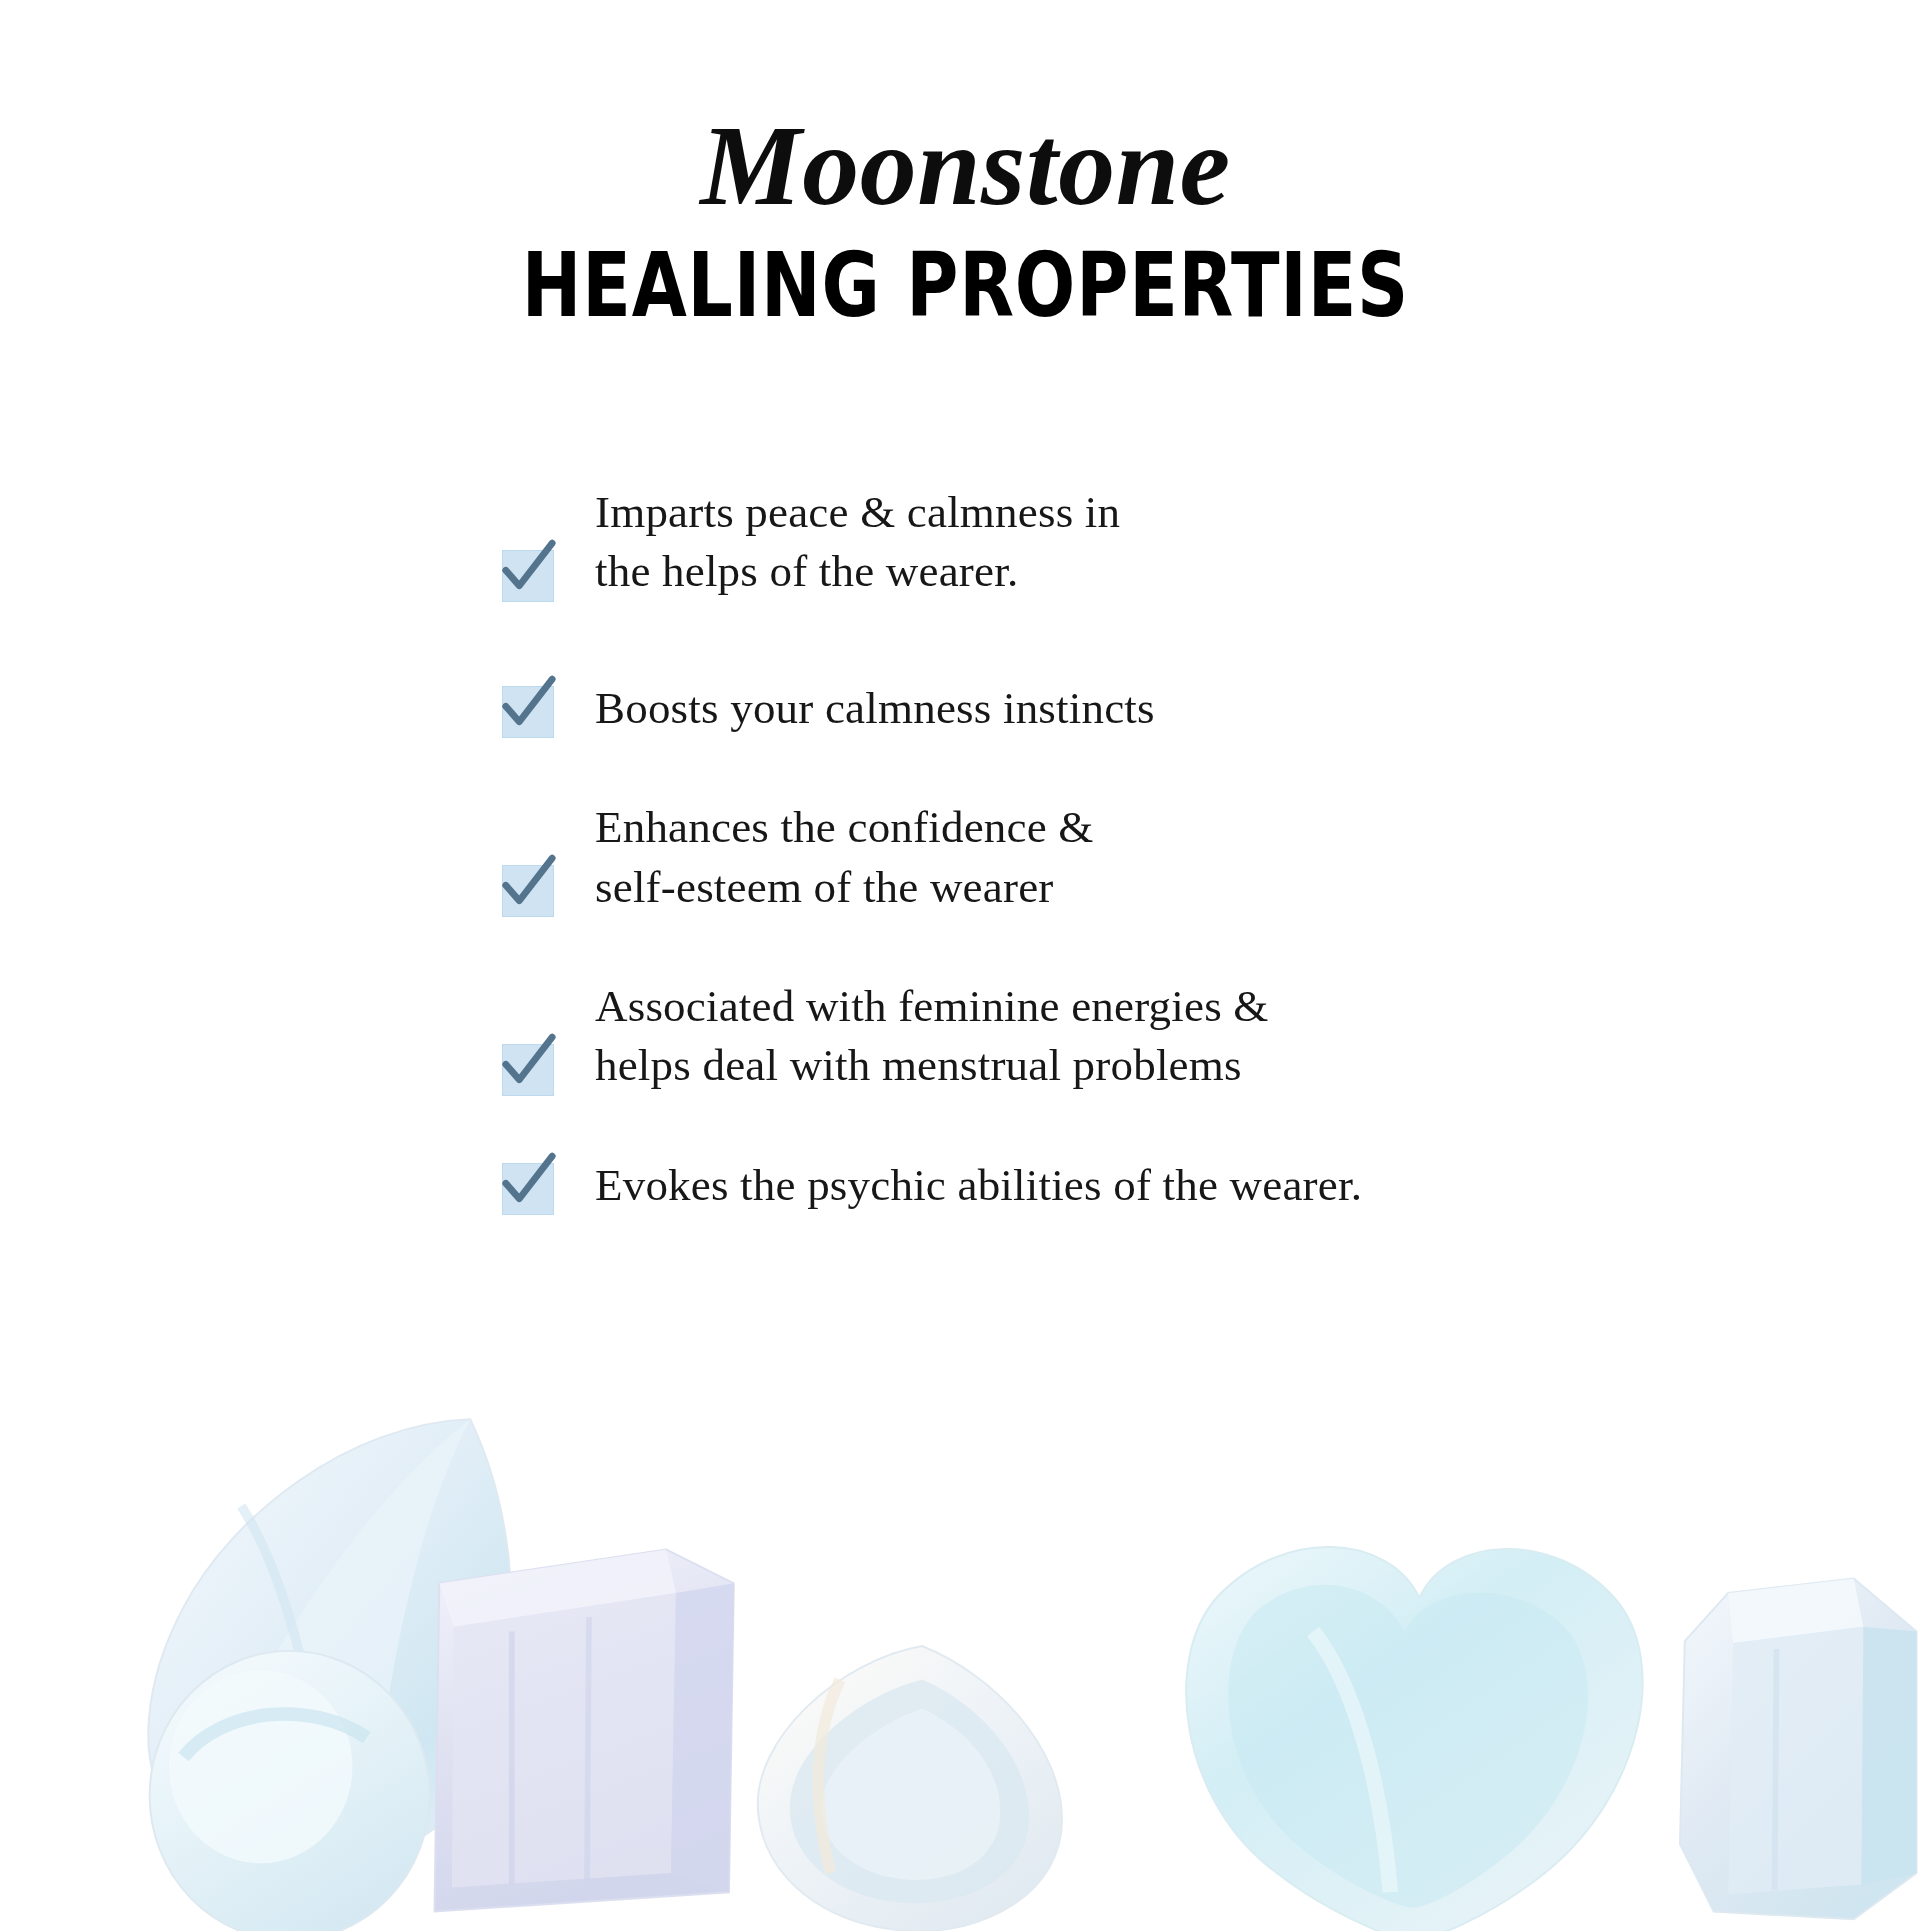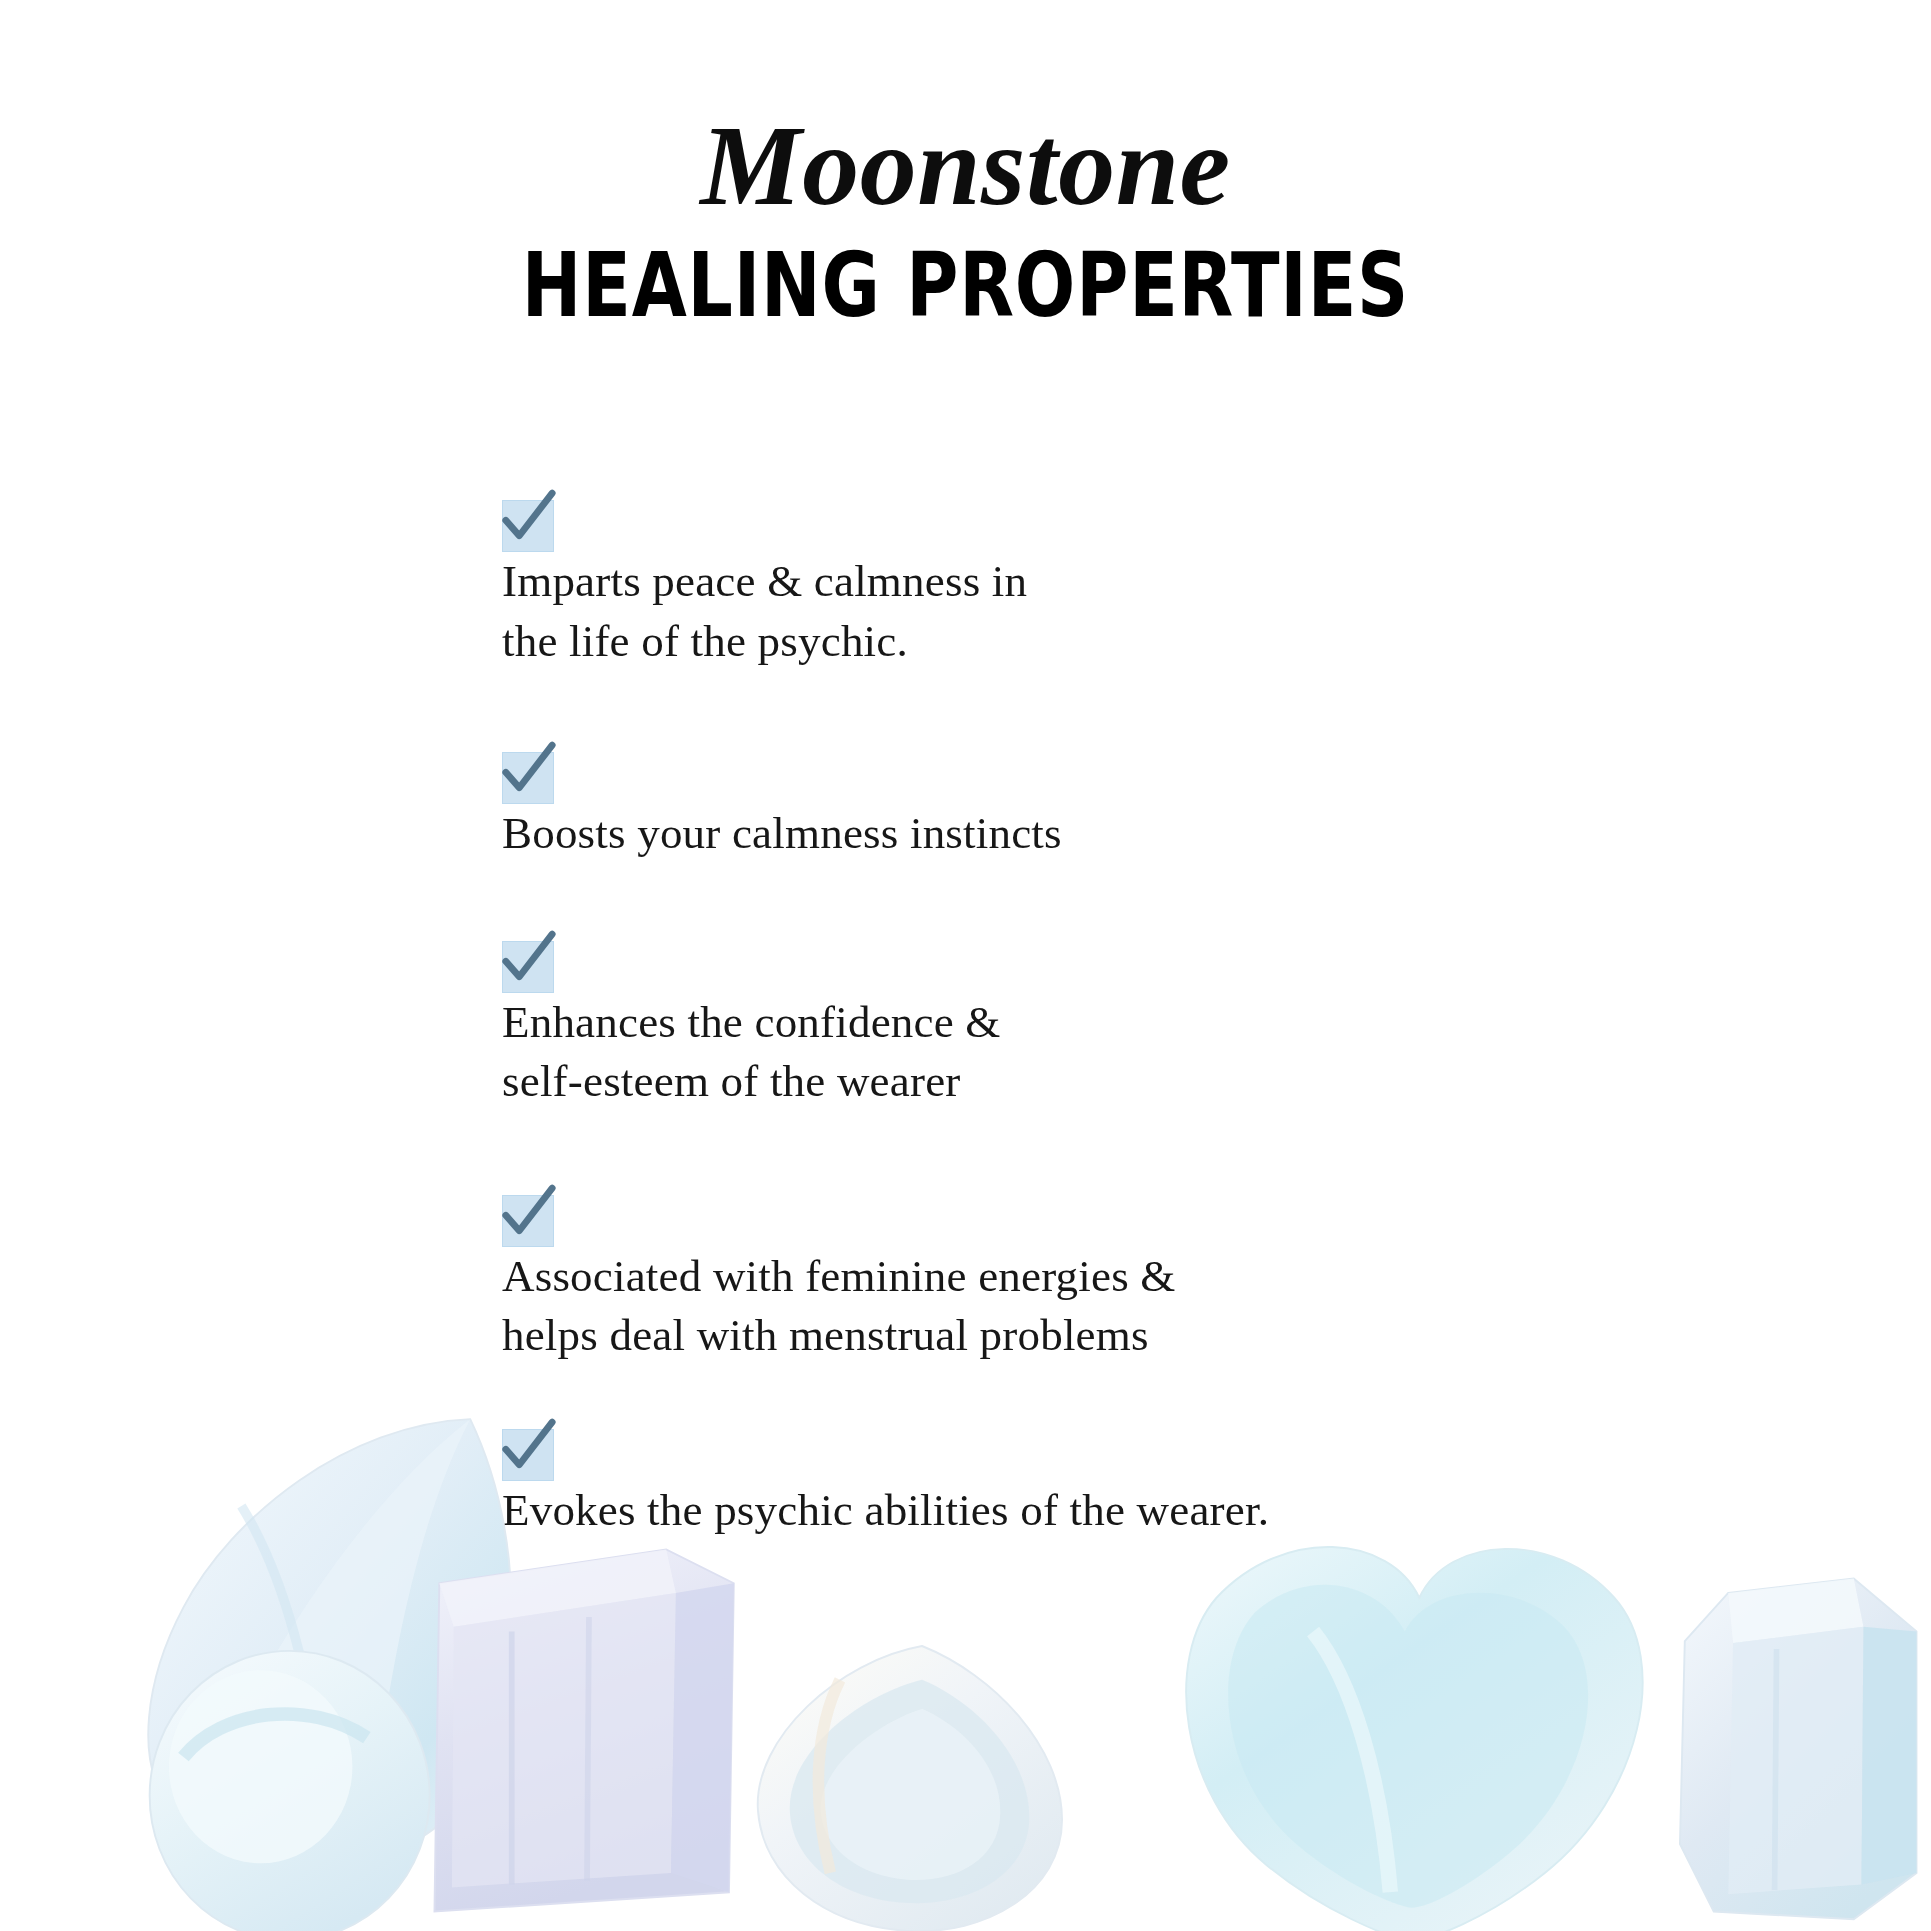--- a/index.html
+++ b/index.html
@@ -54,23 +54,22 @@
 
   
   .list {
     position: absolute;
     top: 483px;
     left: 502px;
     width: 1139px;
   }
   .list-item {
     display: flex;
-    align-items: flex-start;
+    align-items: flex-end;
     margin-bottom: 56px;
-    flex-direction: column;
   }
   .list-item:last-child { margin-bottom: 4px; }
 
   .check {
     flex: 0 0 auto;
     width: 50px;
     height: 50px;
     margin-right: 41px;
     position: relative;
     background: #cfe3f2;
@@ -130,21 +129,21 @@
   <div class="list">
 
     <div class="list-item i0">
       <span class="check">
         <svg viewBox="0 0 62 62" aria-hidden="true">
           <path d="M8 30 L22 46 L56 2" fill="none" stroke="#53748c" stroke-width="7" stroke-linecap="round" stroke-linejoin="round"></path>
         </svg>
       </span>
       <span class="item-text">
         <span class="ln">Imparts peace &amp; calmness in</span>
-        <span class="ln">the life of the psychic.</span>
+        <span class="ln">the helps of the wearer.</span>
       </span>
     </div>
 
     <div class="list-item i1">
       <span class="check">
         <svg viewBox="0 0 62 62" aria-hidden="true">
           <path d="M8 30 L22 46 L56 2" fill="none" stroke="#53748c" stroke-width="7" stroke-linecap="round" stroke-linejoin="round"></path>
         </svg>
       </span>
       <span class="item-text">

